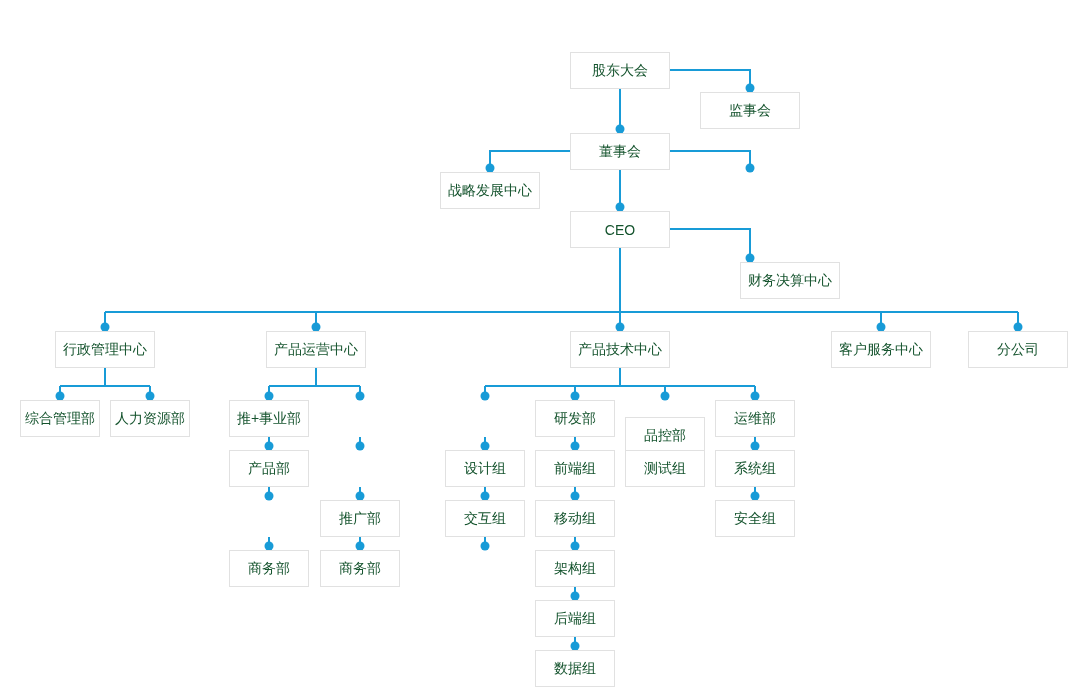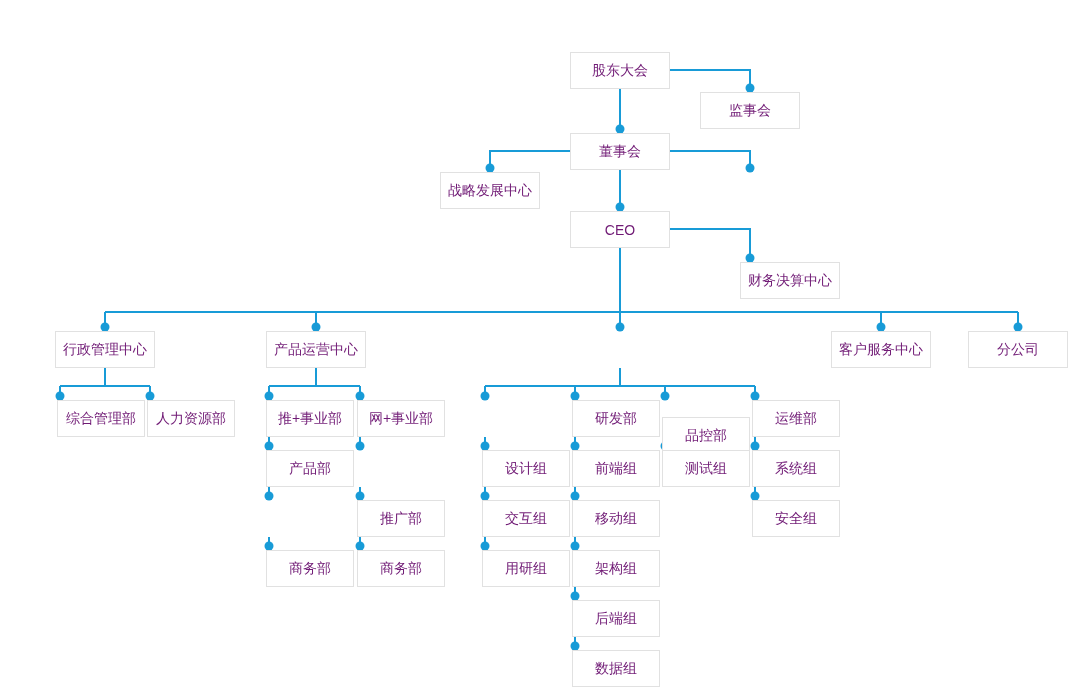--- a/index.html
+++ b/index.html
@@ -10,30 +10,30 @@
     font-family:"Liberation Sans","DejaVu Sans",sans-serif;
     overflow:hidden;
   }
   .wires{position:absolute;left:0;top:0;width:1070px;height:689px;}
   .node{
     position:absolute;
     height:37px;
     box-sizing:border-box;
     background:#ffffff;
     border:1px solid #e1e1e1;
-    color:#701a75;
+    color:#14532d;
     font-size:14px;
     display:flex;
     align-items:center;
     justify-content:center;
     white-space:nowrap;
     cursor:default;
   }
   .big{width:100px;}
-  .small{width:88px;margin-left:37px;}
+  .small{width:80px;}
 </style>
 </head>
 <body>
 
 <div class="canvas">
 
   <svg class="wires" width="1070" height="689" viewBox="0 0 1070 689">
     <g stroke="#189bd7" stroke-width="2" fill="none">
       <path d="M620,89 V129"></path>
       <path d="M670,70 H750 V88"></path>
@@ -96,37 +96,36 @@
 
   <div class="node big" style="left:570px;top:52px">股东大会</div>
   <div class="node big" style="left:570px;top:133px">董事会</div>
   <div class="node big" style="left:700px;top:92px">监事会</div>
   <div class="node big" style="left:440px;top:172px">战略发展中心</div>
   <div class="node big" style="left:570px;top:211px">CEO</div>
   <div class="node big" style="left:740px;top:262px">财务决算中心</div>
 
   <div class="node big" style="left:55px;top:331px">行政管理中心</div>
   <div class="node big" style="left:266px;top:331px">产品运营中心</div>
+  <div class="node big" style="left:570px;top:331px">产品技术中心</div>
   <div class="node big" style="left:831px;top:331px">客户服务中心</div>
   <div class="node big" style="left:968px;top:331px">分公司</div>
 
   <div class="node small" style="left:20px;top:400px">综合管理部</div>
   <div class="node small" style="left:110px;top:400px">人力资源部</div>
 
   <div class="node small" style="left:229px;top:400px">推+事业部</div>
   <div class="node small" style="left:229px;top:450px">产品部</div>
   <div class="node small" style="left:229px;top:550px">商务部</div>
 
-  <div class="node small" style="left:320px;top:400px">网+事业部</div>
   <div class="node small" style="left:320px;top:500px">推广部</div>
   <div class="node small" style="left:320px;top:550px">商务部</div>
 
   <div class="node small" style="left:445px;top:450px">设计组</div>
   <div class="node small" style="left:445px;top:500px">交互组</div>
-  <div class="node small" style="left:445px;top:550px">用研组</div>
 
   <div class="node small" style="left:535px;top:400px">研发部</div>
   <div class="node small" style="left:535px;top:450px">前端组</div>
   <div class="node small" style="left:535px;top:500px">移动组</div>
   <div class="node small" style="left:535px;top:550px">架构组</div>
   <div class="node small" style="left:535px;top:600px">后端组</div>
   <div class="node small" style="left:535px;top:650px">数据组</div>
 
   <div class="node small" style="left:625px;top:417px">品控部</div>
   <div class="node small" style="left:625px;top:450px">测试组</div>

